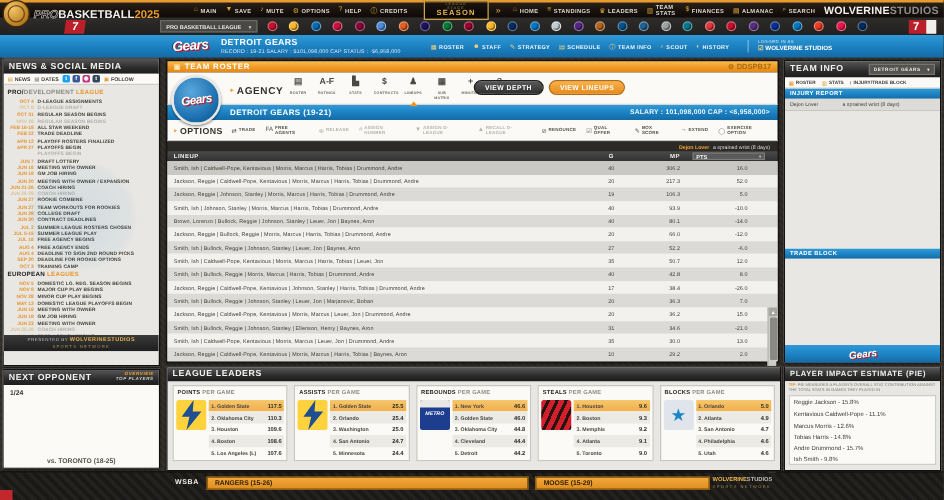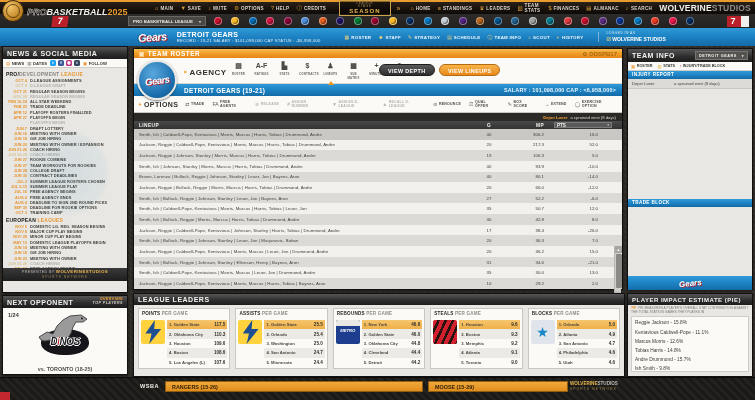--- a/index.html
+++ b/index.html
@@ -23,21 +23,21 @@
   .brand { display:flex; align-items:center; width:160px; padding-left:2px; }
   .brand-ball { width:22px; height:22px; border-radius:50%; margin-top:6px;
     background:radial-gradient(circle at 35% 30%, #f5c76a, #b97d1e 70%, #6b4510);
     border:1px solid #3a2a12; position:relative; flex:0 0 auto; }
   .brand-ball:before { content:""; position:absolute; inset:3px; border-radius:50%;
     border:1px solid rgba(60,35,5,.7); }
   .brand-text { margin-left:3px; line-height:1; }
   .brand-text .dds { display:block; font-size:3.2px; letter-spacing:1.4px; color:#c79a4d; }
   .brand-text .big { font-size:9px; font-weight:bold; letter-spacing:0; }
   .brand-text .big .pro { color:#14100b; -webkit-text-stroke:.5px #cfcecb; color:transparent; text-shadow:none; }
-  .brand-text .big .bask { color:#efefec;font-style:italic; }
+  .brand-text .big .bask { color:#efefec; }
   .brand-text .big .year { color:#e89b2e; }
   .mi { display:flex; align-items:center; gap:2px; margin-right:7px; cursor:pointer; }
   .mi i { font-style:normal; font-size:5.5px; color:#e0a43c; }
   .mi em { font-style:normal; font-size:4.6px; font-weight:bold; color:#d8d4ce; letter-spacing:.3px; }
   .menu-left { display:flex; margin-left:4px; }
   .stage { margin-left:6px; border:1px solid #caa24a; background:rgba(0,0,0,.35);
     padding:1px 9px; text-align:center; line-height:1; cursor:pointer; }
   .stage .sl { display:block; font-size:3px; color:#9d854e; letter-spacing:.8px; }
   .stage .sv { display:block; font-size:6px; font-weight:bold; color:#e8b64f; letter-spacing:1px; }
   .advance { color:#e0a43c; font-size:7px; margin-left:6px; cursor:pointer; }
@@ -615,28 +615,20 @@
   <div class="panel" id="nextopp">
     <div class="phead">
       <span>NEXT OPPONENT</span>
       <span class="ovl">
         <em class="o1">OVERVIEW</em>
         <em class="o2">TOP PLAYERS</em>
       </span>
     </div>
     <div class="nop-body">
       <span class="nop-date">1/24</span>
-      <div class="dino">
-        <span class="shadow"></span>
-        <svg width="56" height="34" viewBox="0 0 56 34">
-          <polygon points="2,26 10,21 16,23 20,15 26,9 33,5 44,4 50,8 46,11 39,11 36,16 34,22 31,27 26,30 20,30 18,26 13,29 8,30 4,29" fill="#9a9a9a" stroke="#4c4c4c" stroke-width="1"></polygon>
-          <circle cx="45" cy="7.5" r="1" fill="#222"></circle>
-        </svg>
-        <span class="dtxt"><span>D</span><i>i</i><span>NOS</span></span>
-      </div>
       <div class="nop-vs">vs. TORONTO (18-25)</div>
     </div>
   </div>
 
   <div class="panel" id="roster">
     <div class="rhead">
       <span class="rt">
           <i>▣</i>
           <span>TEAM ROSTER</span>
         </span>

